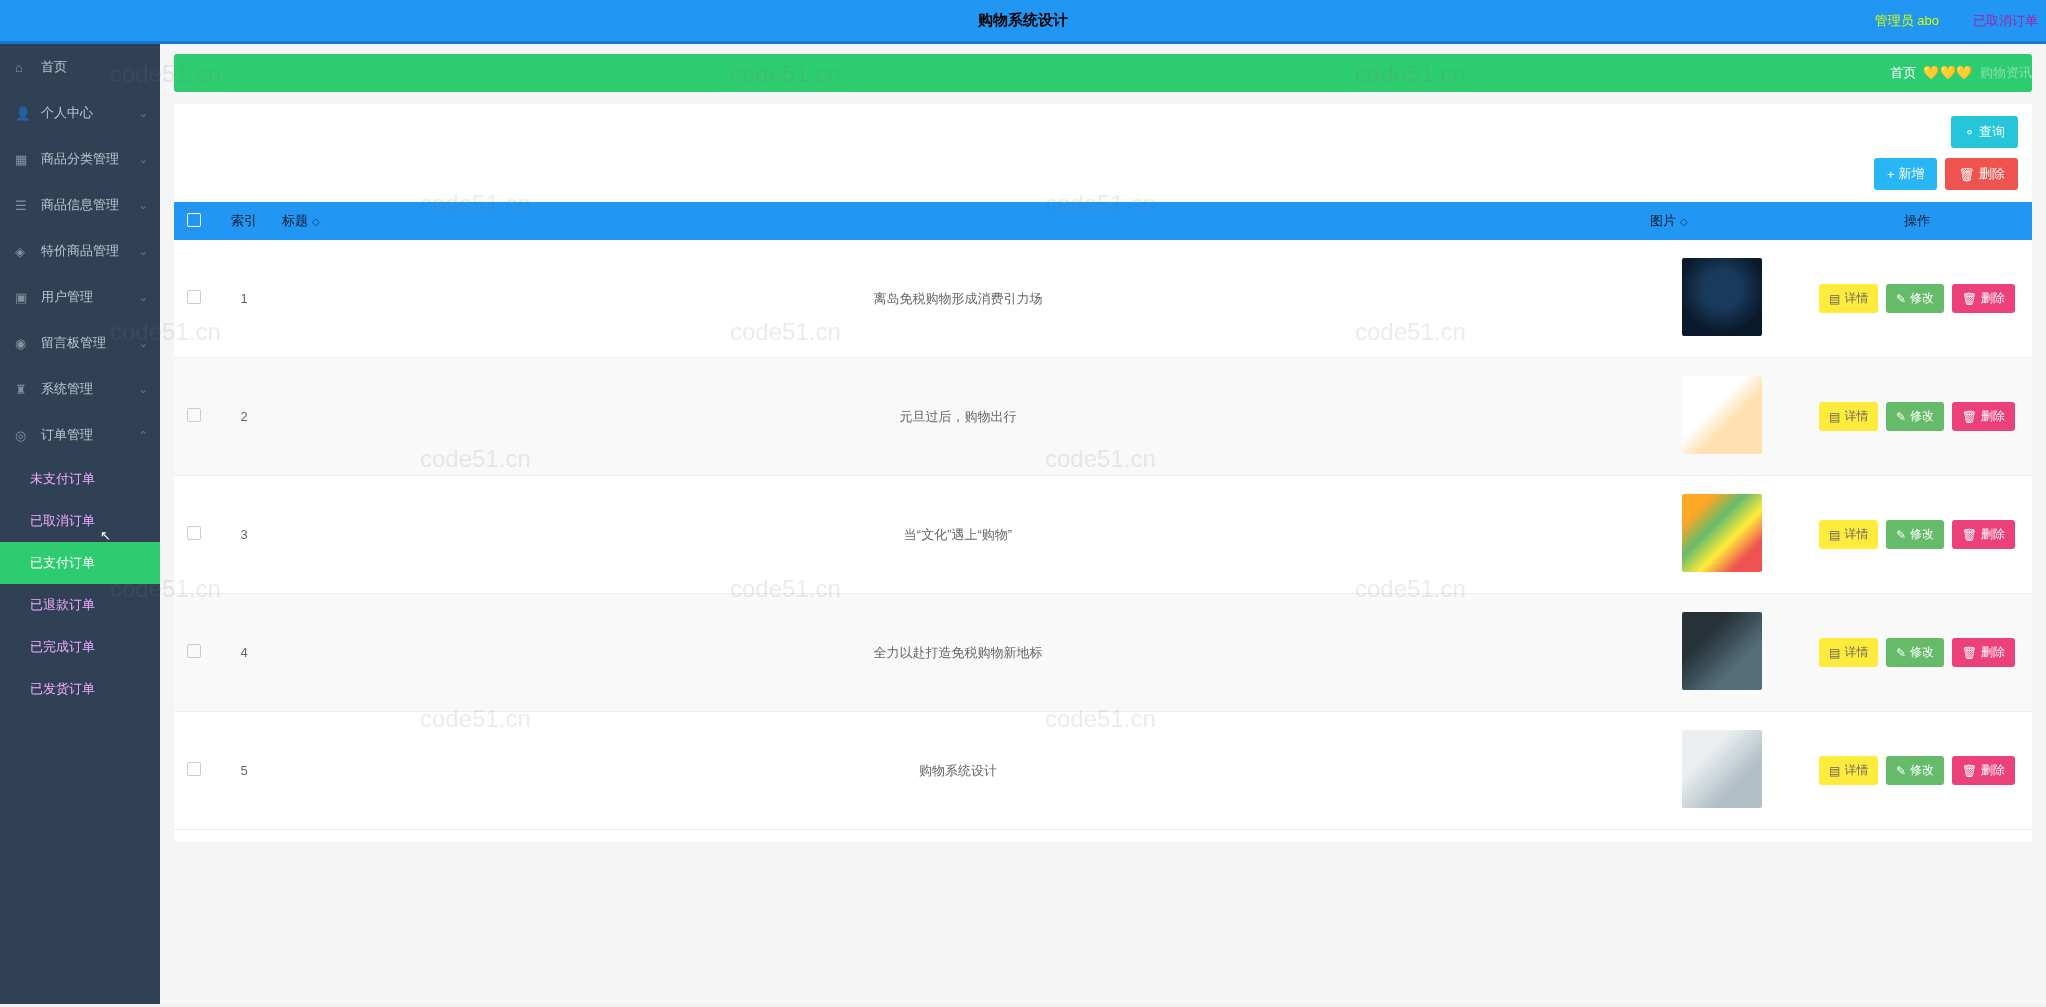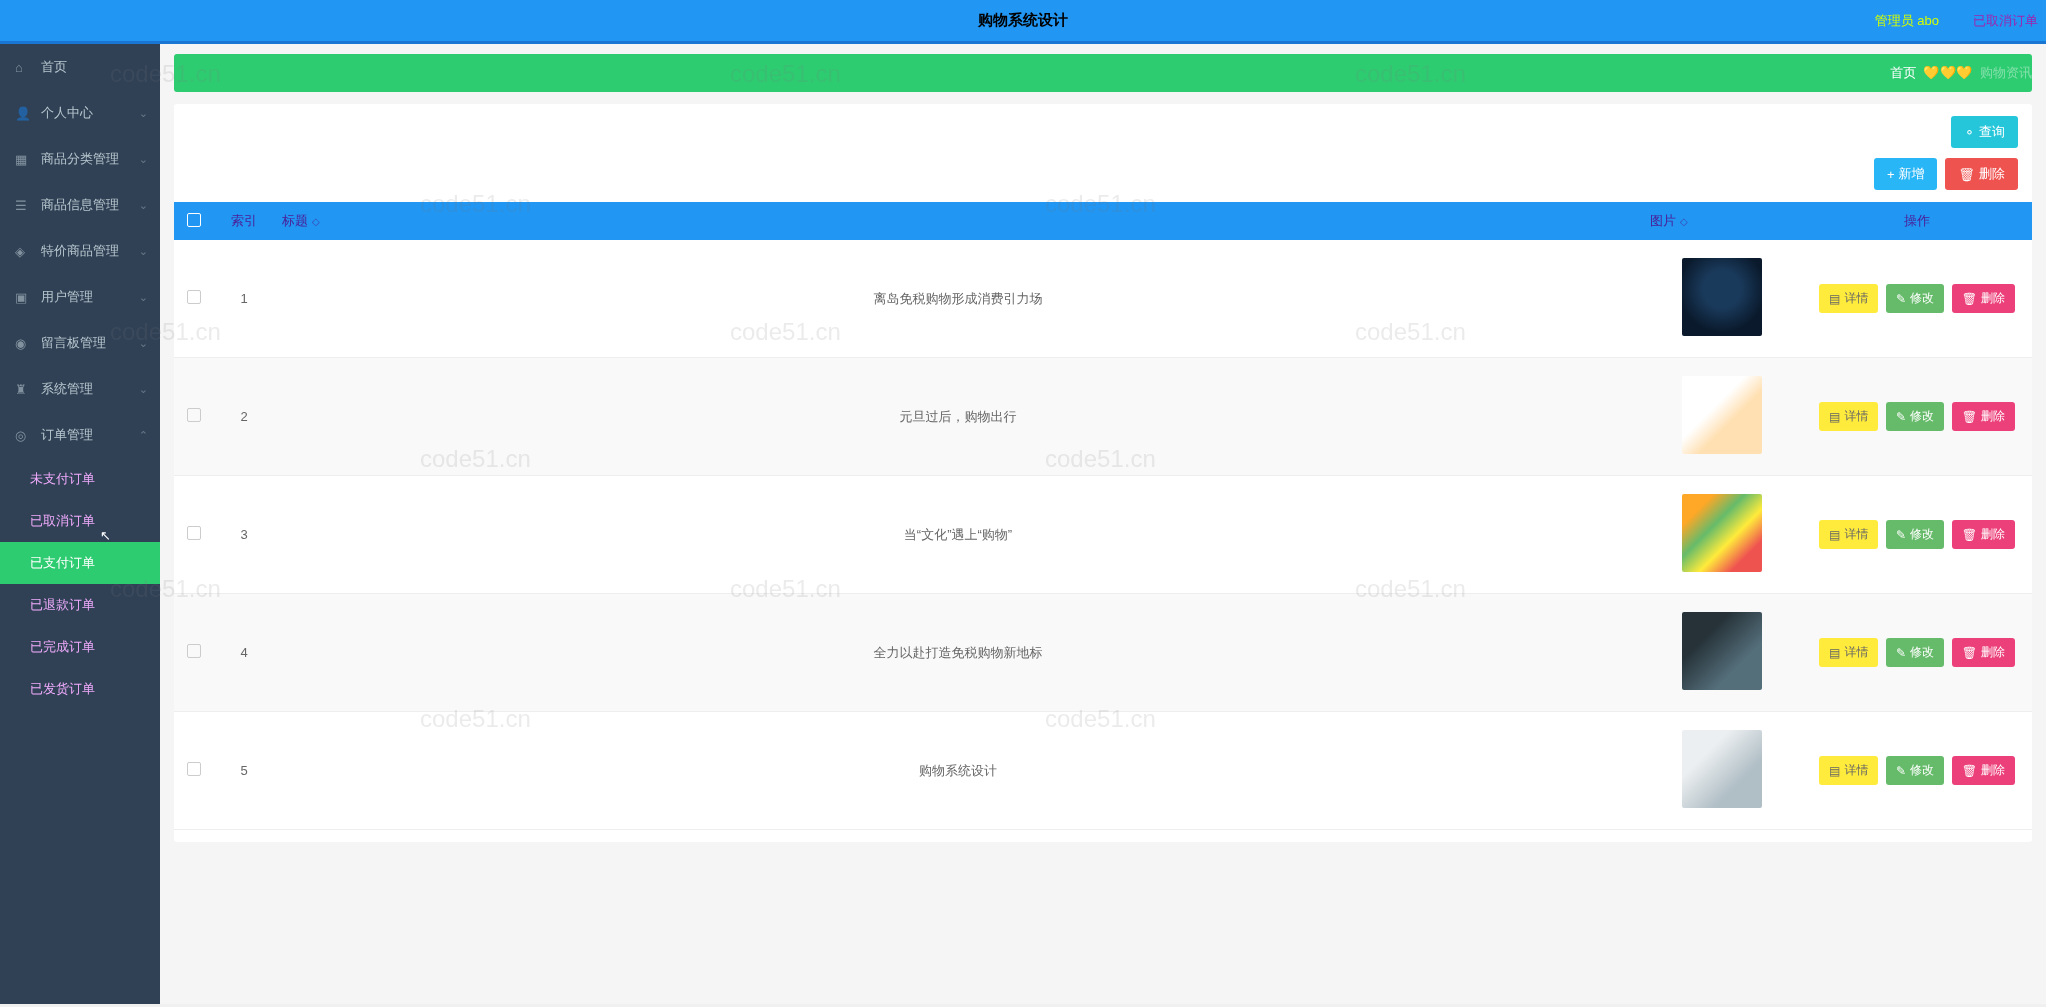--- a/index.html
+++ b/index.html
@@ -91,21 +91,21 @@
     .btn-cyan2 { background: #29b6f6; color: #fff; }
     .btn-red { background: #ef5350; color: #fff; }
     .btn-yellow { background: #ffeb3b; color: #666; }
     .btn-green { background: #66bb6a; color: #fff; }
     .btn-pink { background: #ec407a; color: #fff; }
     .btn-small { padding: 6px 10px; font-size: 12px; }
     
     .table { width: 100%; border-collapse: collapse; }
     .table thead th {
       background: #2196f3;
-      color: #4c1d95;
+      color: #0f172a;
       padding: 10px 8px;
       font-size: 13px;
       font-weight: normal;
       text-align: left;
     }
     .table thead th:first-child { text-align: center; width: 40px; }
     .table thead th:nth-child(2) { width: 60px; text-align: center; }
     .th-title { text-align: right; }
     .th-image { text-align: right; width: 160px; }
     .th-action { text-align: center !important; width: 230px; }

